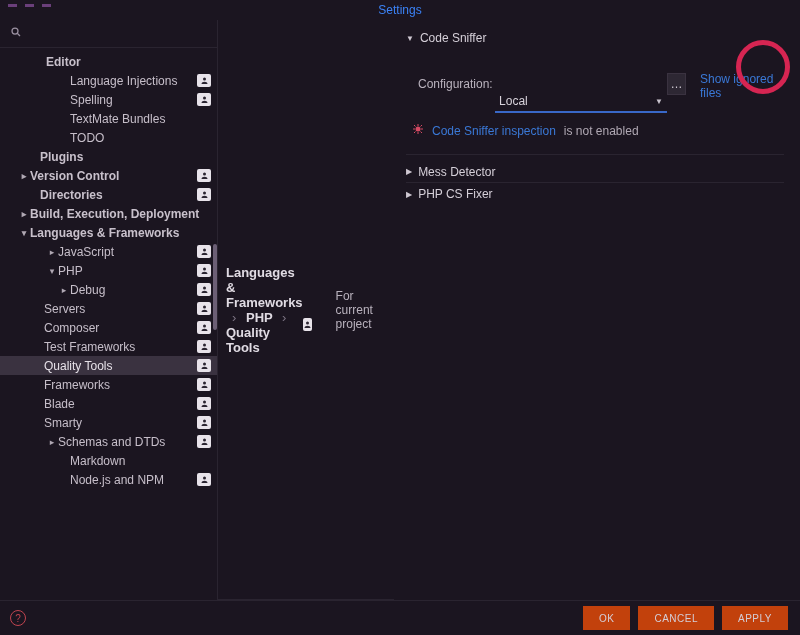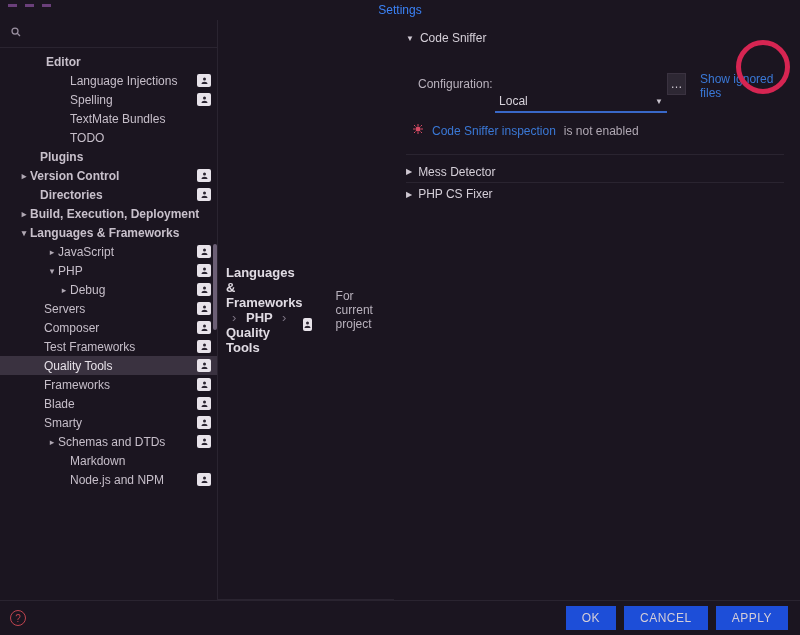--- a/index.html
+++ b/index.html
@@ -139,22 +139,22 @@
     position:relative;
   }
   .help-dot {
     position:absolute; left:10px;
     width:16px;height:16px;border:1.5px solid #c0444f;border-radius:50%;
     color:#c0444f; font-size:10px; display:flex;align-items:center;justify-content:center;
     cursor:pointer;
   }
   .btn {
     height:24px; padding:0 16px;
-    background:#1d4ed8; color:#d4ced8;
-    border:none; font-size:12px; letter-spacing:.5px;
+    background:#c2410c; color:#d4ced8;
+    border:none; font-size:10px; letter-spacing:.5px;
     cursor:pointer;
   }
   .highlight-ring {
     position:absolute;
     width:54px; height:54px;
     border:5px solid #d62552;
     border-radius:50%;
     left:318px; top:-14px;
     pointer-events:none;
   }

